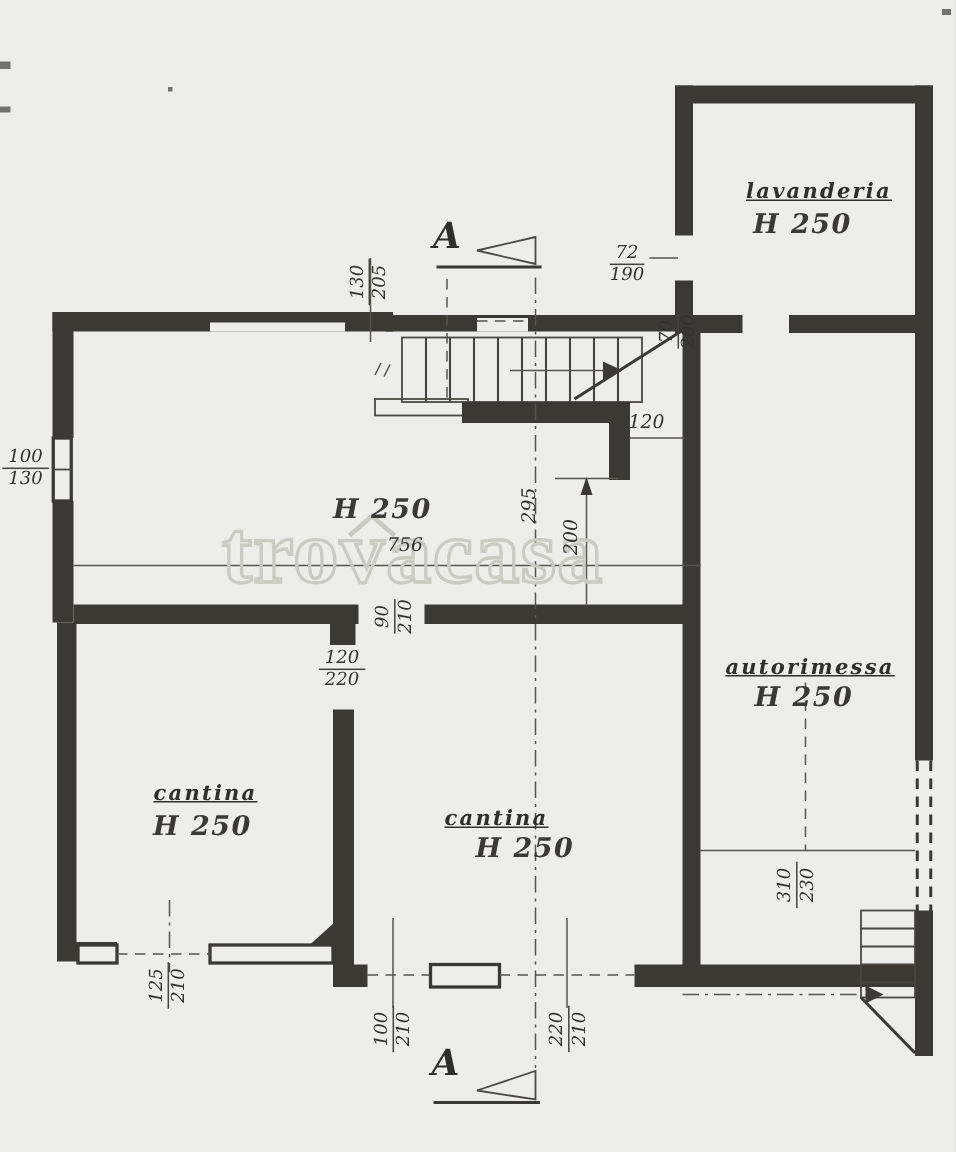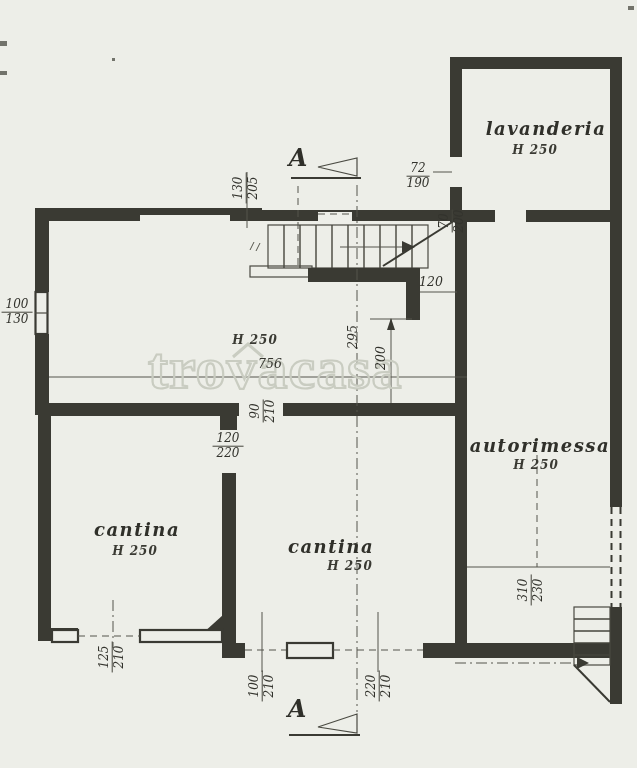--- a/index.html
+++ b/index.html
@@ -12,23 +12,23 @@
   .thin{stroke:#4a4a42;stroke-width:1.2;fill:none;}
   .med{stroke:#3a3a33;stroke-width:2;fill:none;}
   .dl{stroke:#55554c;stroke-width:1;fill:none;}
   .dash{stroke-dasharray:7 5;}
   .dashdot{stroke-dasharray:11 4 2 4;}
   .tread{stroke:#45453d;stroke-width:1.4;}
 
   .abs{position:absolute;transform:translate(-50%,-50%);}
   .title{font-style:italic;font-weight:700;font-size:25px;letter-spacing:5px;
          word-spacing:16px;color:#2d2d28;white-space:nowrap;}
-  .room-name{font-style:italic;font-weight:600;font-size:18px;letter-spacing:1.5px;
-             color:#30302a;white-space:nowrap;}
-  .room-h{font-style:italic;font-weight:600;font-size:12px;letter-spacing:1px;
+  .room-name{font-style:italic;font-weight:600;font-size:14px;letter-spacing:1.5px;
+             color:#30302a;white-space:nowrap;text-decoration:underline;}
+  .room-h{font-style:italic;font-weight:600;font-size:18px;letter-spacing:1px;
           color:#3a3a33;white-space:nowrap;}
   .dim{display:flex;flex-direction:column;align-items:center;
        font-style:italic;font-size:12px;line-height:1.15;color:#33332d;}
   .dim .num{border-bottom:1.3px solid #44443c;padding:0 4px;}
   .dim .den{padding:0 4px;}
   .rot{transform:translate(-50%,-50%) rotate(-90deg);}
   .single{font-style:italic;font-size:12.5px;color:#33332d;white-space:nowrap;}
   .section-letter{font-style:italic;font-weight:600;font-size:24px;color:#2f2f29;}
   .watermark{position:absolute;left:148px;top:334px;font-family:Liberation Serif, serif;
              font-weight:700;font-size:60px;letter-spacing:1px;white-space:nowrap;

